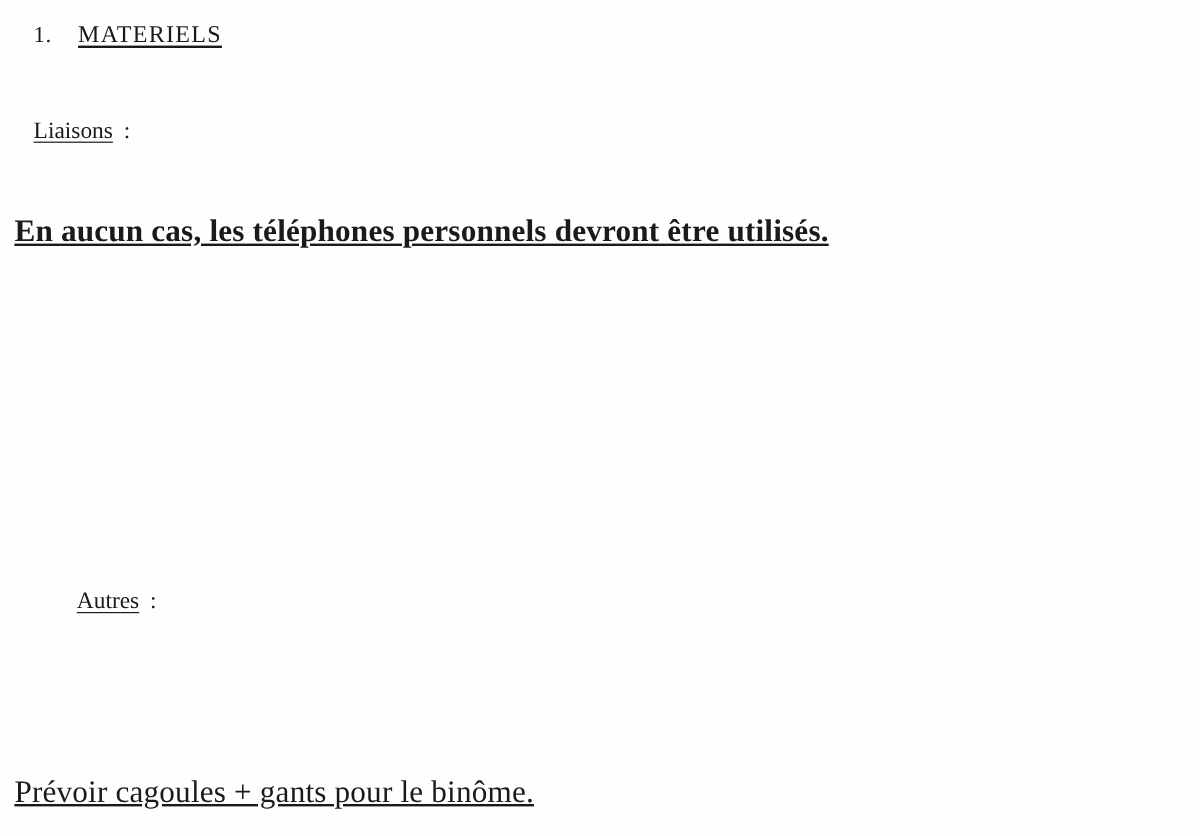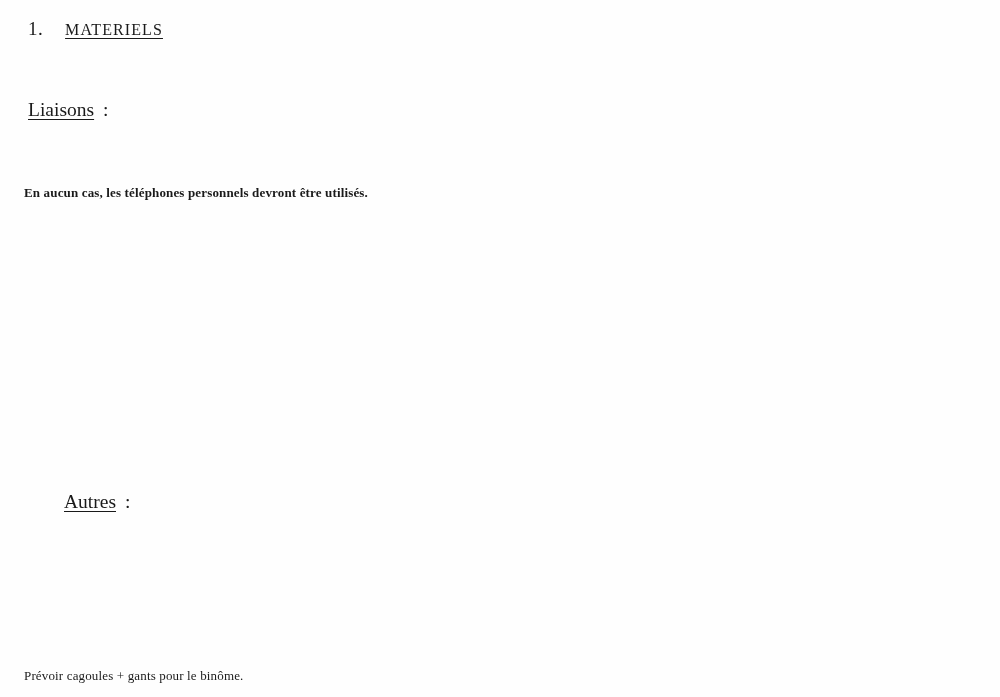--- a/index.html
+++ b/index.html
@@ -31,21 +31,21 @@
     display: flex;
     align-items: baseline;
     font-size: 20px;
     letter-spacing: 0.4px;
   }
   .heading-number {
     font-size: 19px;
     margin-right: 22px;
   }
   .heading-title {
-    font-size: 16px;
+    font-size: 20px;
     text-decoration: underline;
     text-underline-offset: 3px;
     letter-spacing: 1.1px;
   }
   .label-row {
     position: absolute;
     left: 28px;
     display: flex;
     align-items: baseline;
     font-size: 19.5px;
@@ -57,25 +57,26 @@
   .label-row .colon {
     margin-left: 9px;
     text-decoration: none;
   }
   .bold {
     font-weight: bold;
     letter-spacing: 0.1px;
   }
   .para {
     position: absolute;
-    left: 24px;
+    left: 12px;
     width: 930px;
-    font-size: 13px;
+    font-size: 26px;
     line-height: 27px;
     letter-spacing: 0.15px;
+    text-decoration: underline;
   }
 </style>
 </head>
 <body>
 
 <div class="page">
 
   <div class="heading-row">
     <span class="heading-number">1.</span>
     <span class="heading-title">MATERIELS</span>
@@ -91,15 +92,15 @@
 
 
 
 
   <div class="label-row" style="top:491px;margin-left:36px;">
     <span class="lbl">Autres</span>
     <span class="colon">:</span>
   </div>
 
 
-  <div class="para" style="top:646px;margin-top:16px;">Prévoir cagoules + gants pour le binôme.</div>
+  <div class="para" style="top:646px;">Prévoir cagoules + gants pour le binôme.</div>
 
 </div>
 
 </body></html>

